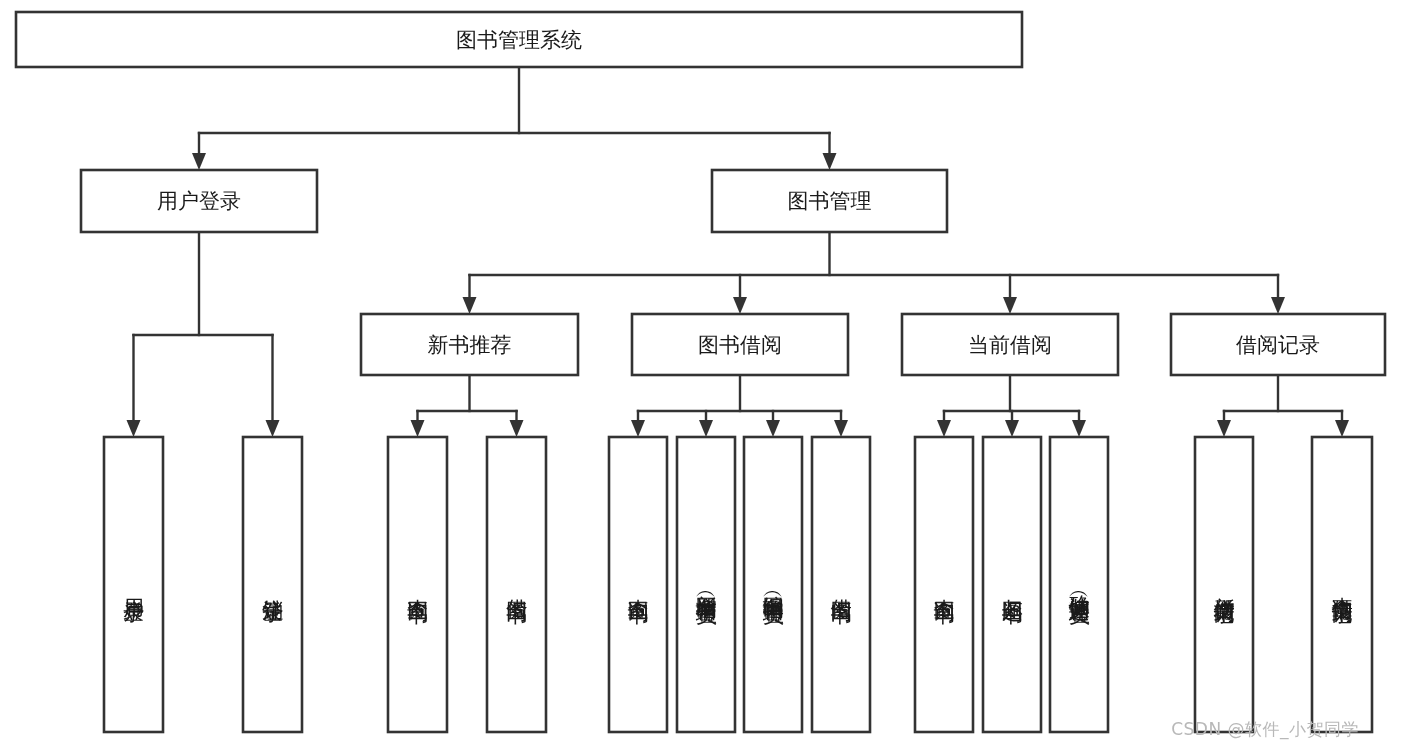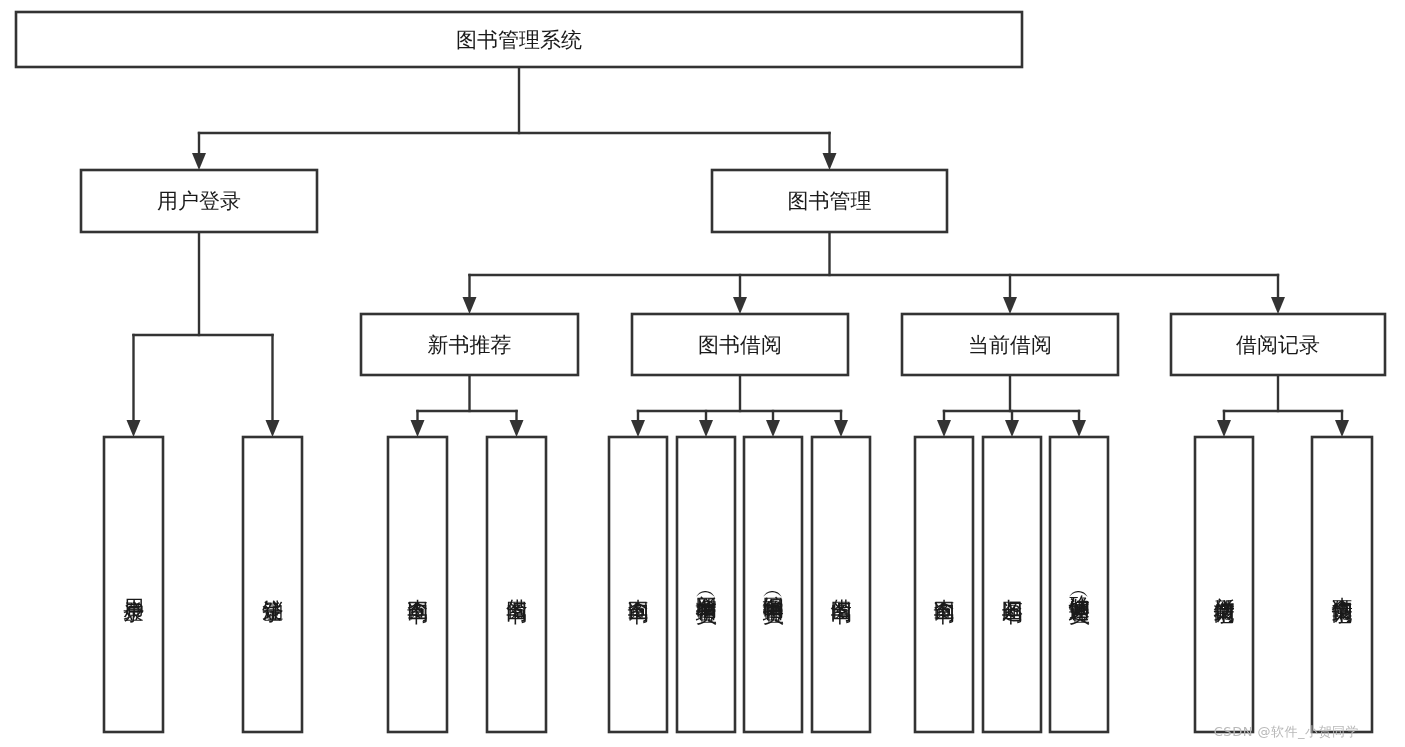--- a/index.html
+++ b/index.html
@@ -59,21 +59,21 @@
     letter-spacing: 1.5px;
     white-space: nowrap;
     text-align: center;
     pointer-events: none;
   }
   .watermark {
     position: absolute;
     right: 8px;
     bottom: 6px;
     font-family: "DejaVu Sans", "Liberation Sans", sans-serif;
-    font-size: 13px;
+    font-size: 17px;
     color: #b8b8b8;
     letter-spacing: 0.5px;
     white-space: nowrap;
   }
 </style>
 </head>
 <body>
 
 <div id="diagram-root">
 

